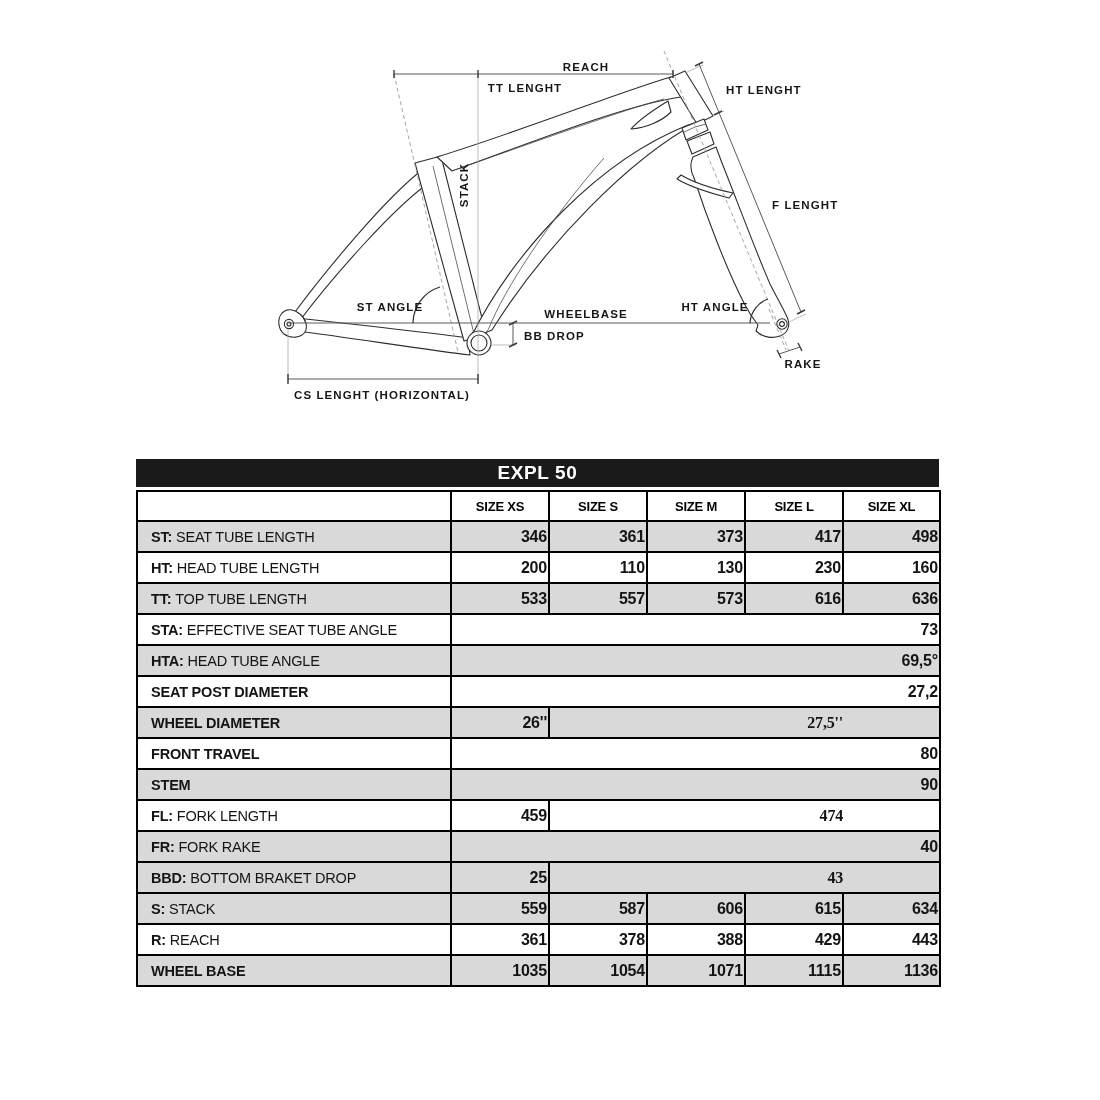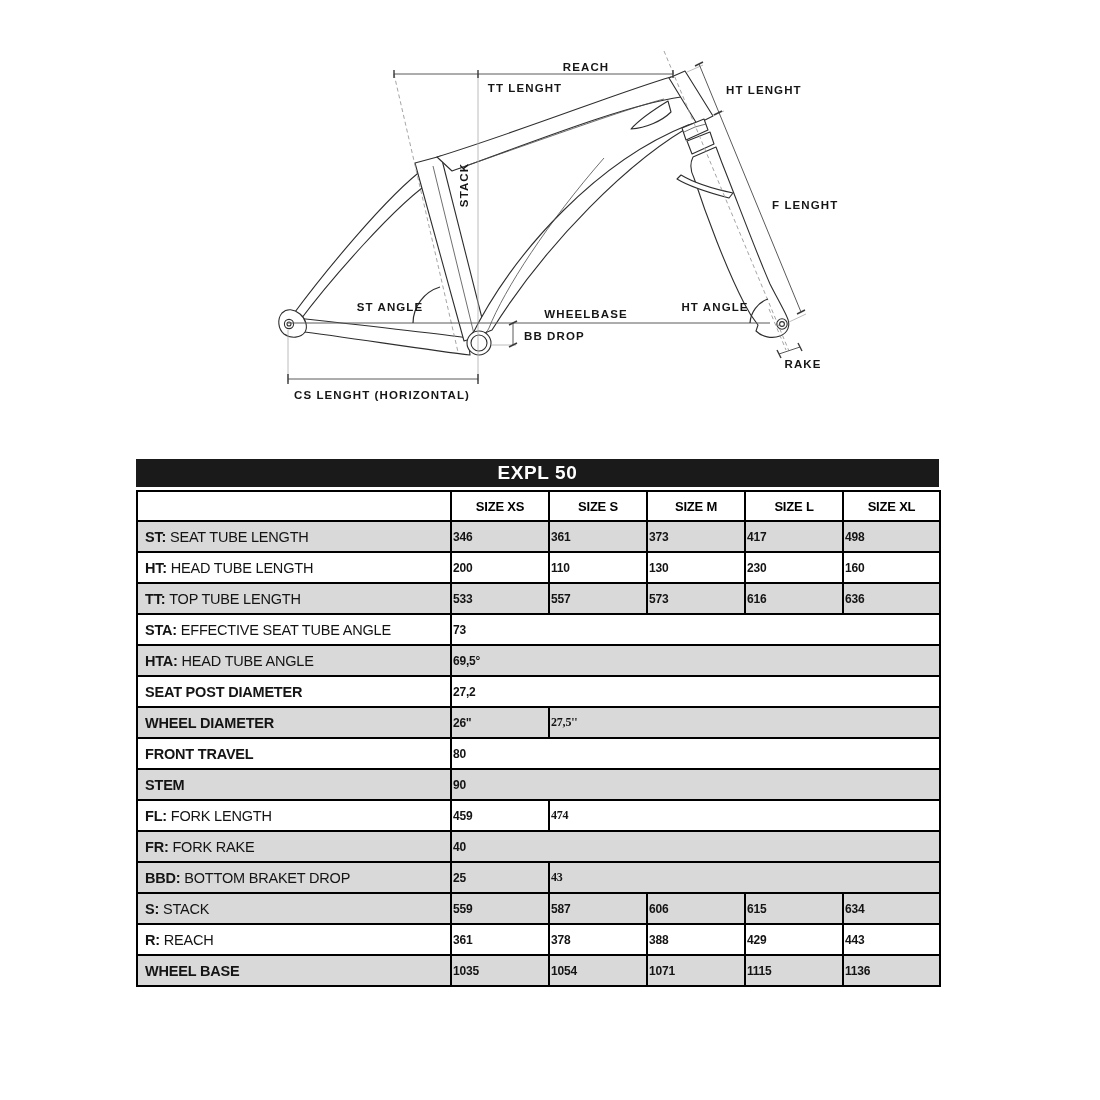--- a/index.html
+++ b/index.html
@@ -19,24 +19,24 @@
   
   .spec{position:absolute;left:136px;top:459px;width:803px;}
   .spec-title{height:28px;background:#1a1a1a;color:#fff;font-weight:700;font-size:19px;
               display:flex;align-items:center;justify-content:center;letter-spacing:.6px;
               margin-bottom:3px;}
   table.geo{border-collapse:collapse;width:803px;table-layout:fixed;}
   table.geo th,table.geo td{border:2px solid #000;overflow:hidden;white-space:nowrap;}
   table.geo thead th{height:26px;font-size:13px;font-weight:700;text-align:center;background:#fff;
                      letter-spacing:-0.2px;}
   table.geo td{height:27px;background:#fff;}
-  td.lbl{padding-left:7px;font-size:14.5px;font-weight:400;text-align:left;color:#141414;
+  td.lbl{padding-left:13px;font-size:14.5px;font-weight:400;text-align:left;color:#141414;
          letter-spacing:-0.2px;}
   td.lbl b{font-weight:700;}
-  td.val{font-weight:700;font-size:12px;text-align:left;color:#141414;letter-spacing:-0.2px;}
+  td.val{font-weight:700;font-size:16px;text-align:right;color:#141414;letter-spacing:-0.2px;}
   tr.shade td{background:#d9d9d9;}
   td.shift4{padding-right:96px;font-family:Liberation Serif, serif;}
 </style>
 </head>
 <body>
 
 <div class="page">
 
   <svg class="diagram" width="1100" height="440" viewBox="0 0 1100 440" xmlns="http://www.w3.org/2000/svg">
 

